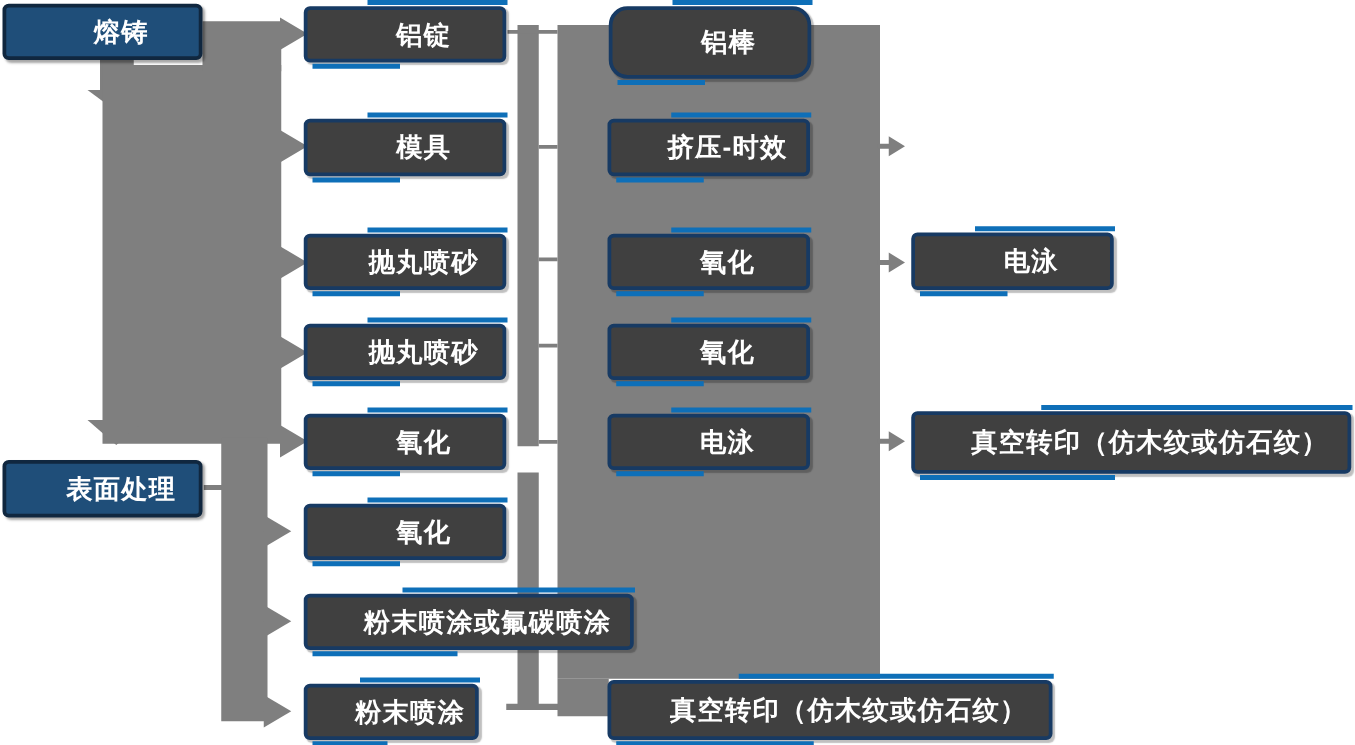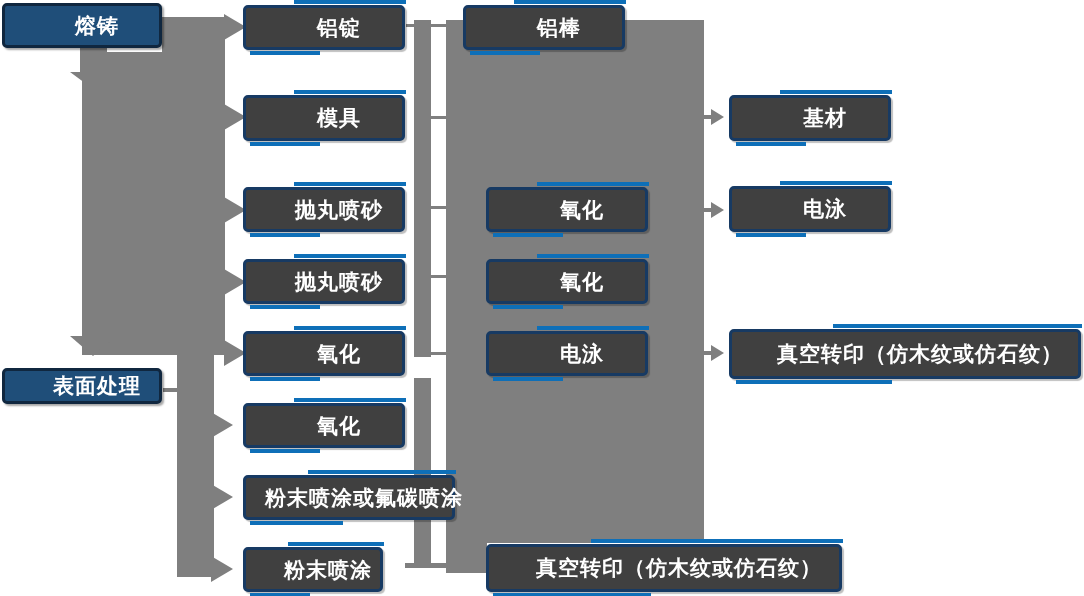--- a/index.html
+++ b/index.html
@@ -94,35 +94,35 @@
       <rect x="702" y="115" width="10" height="4"></rect>
       <polygon points="711,109 724,117 711,125"></polygon>
       <rect x="702" y="208" width="10" height="4"></rect>
       <polygon points="711,202 724,210 711,218"></polygon>
       <rect x="702" y="351" width="10" height="4"></rect>
       <polygon points="711,345 724,353 711,361"></polygon>
     </g>
   </svg>
 
   <div class="node dark" style="left:2px;top:3px;width:160px;height:45px;">熔铸</div>
-  <div class="node dark" style="left:2px;top:368px;width:160px;height:36px;">表面处理</div>
+  <div class="node dark" style="left:2px;top:368px;width:160px;height:46px;">表面处理</div>
 
   <div class="node bright" style="left:243px;top:5px;width:162px;height:45px;">铝锭</div>
   <div class="node bright" style="left:243px;top:95px;width:162px;height:46px;">模具</div>
   <div class="node bright" style="left:243px;top:187px;width:162px;height:45px;">抛丸喷砂</div>
   <div class="node bright" style="left:243px;top:259px;width:162px;height:45px;">抛丸喷砂</div>
   <div class="node bright" style="left:243px;top:331px;width:162px;height:45px;">氧化</div>
   <div class="node bright" style="left:243px;top:403px;width:162px;height:45px;">氧化</div>
-  <div class="node bright" style="left:243px;top:475px;width:212px;height:45px;text-align:right;">粉末喷涂或氟碳喷涂</div>
+  <div class="node bright" style="left:243px;top:475px;width:264px;height:45px;text-align:right;">粉末喷涂或氟碳喷涂</div>
   <div class="node bright" style="left:243px;top:547px;width:140px;height:45px;">粉末喷涂</div>
 
-  <div class="node bright" style="left:463px;top:5px;width:162px;height:45px;">铝棒</div>
+  <div class="node bright" style="left:487px;top:5px;width:162px;height:58px;border-radius:15px;">铝棒</div>
+  <div class="node bright" style="left:486px;top:95px;width:162px;height:46px;">挤压-时效</div>
   <div class="node bright" style="left:486px;top:187px;width:162px;height:45px;">氧化</div>
   <div class="node bright" style="left:486px;top:259px;width:162px;height:45px;">氧化</div>
   <div class="node bright" style="left:486px;top:331px;width:162px;height:45px;">电泳</div>
 
-  <div class="node bright" style="left:729px;top:95px;width:162px;height:46px;">基材</div>
   <div class="node bright" style="left:729px;top:186px;width:162px;height:46px;">电泳</div>
   <div class="node bright" style="left:729px;top:329px;width:352px;height:50px;">真空转印（仿木纹或仿石纹）</div>
 
   <div class="node bright" style="left:486px;top:544px;width:356px;height:48px;">真空转印（仿木纹或仿石纹）</div>
 
 </div>
 
 </body></html>

